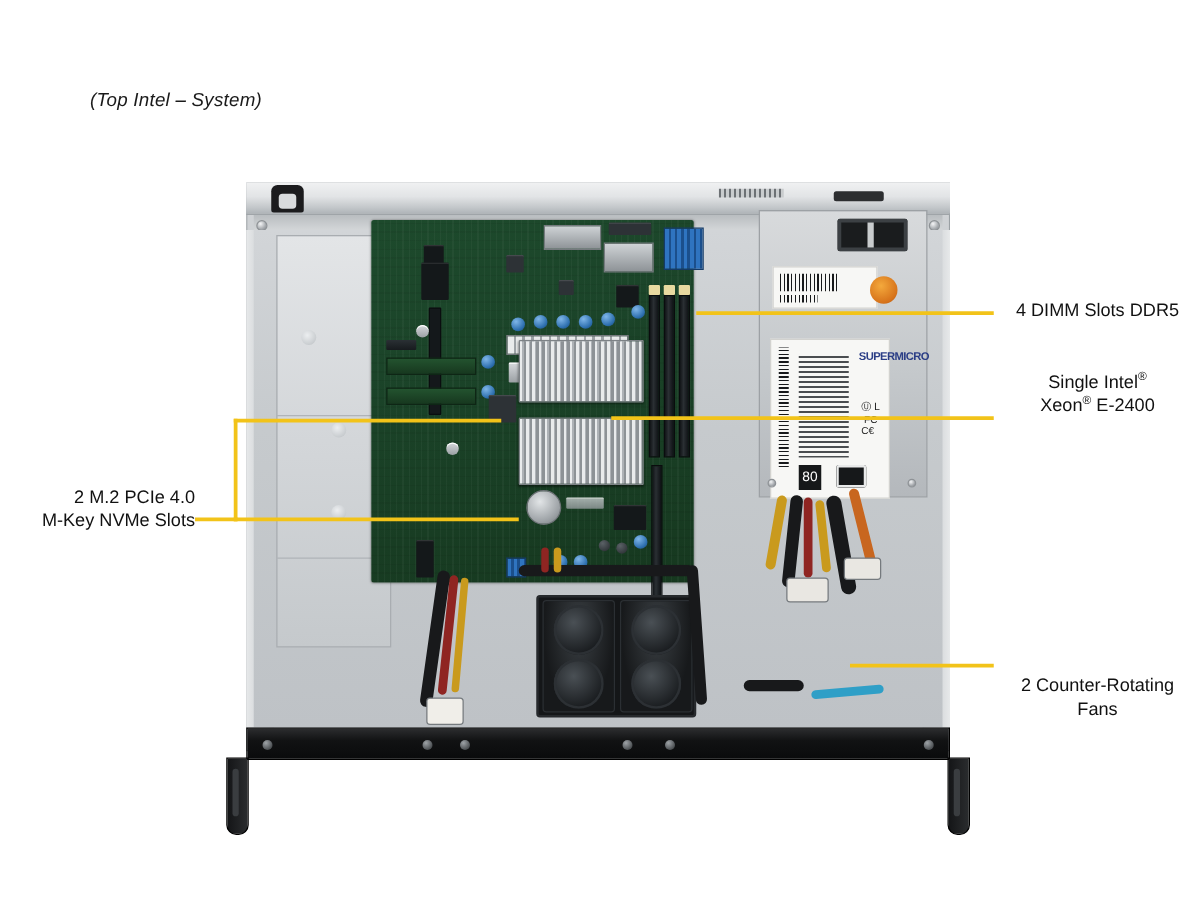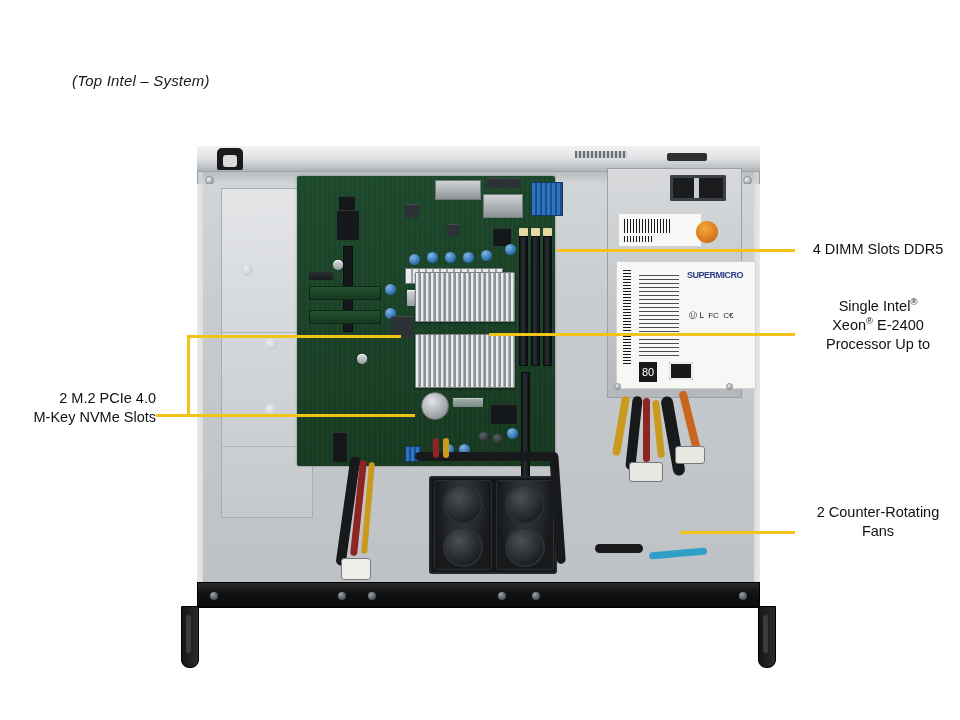--- a/index.html
+++ b/index.html
@@ -360,21 +360,21 @@
       <div class="chip" style="left:36px; top:256px; width:14px; height:30px;"></div>
     </div>
 
     <div class="psu">
       <div class="psu-vent"></div>
       <div class="psu-label" style="left:10px; top:44px; width:84px; height:34px;">
         <div class="barcode" style="left:5px; top:5px; width:48px; height:14px;"></div>
         <div class="barcode" style="left:5px; top:22px; width:30px; height:6px;"></div>
       </div>
       <div class="ul-mark" style="left:88px; top:52px;"></div>
-      <div class="psu-label" style="left:8px; top:92px; width:140px; height:128px;">
+      <div class="psu-label" style="left:8px; top:102px; width:96px; height:128px;">
         <div class="smc-text" style="left:70px; top:8px;">SUPERMICRO</div>
         <div class="barcode" style="left:6px; top:6px; width:8px; height:96px; background:repeating-linear-gradient(0deg,#17191b 0 1px,transparent 1px 3px);"></div>
         <div class="barcode" style="left:22px; top:12px; width:40px; height:82px; background:repeating-linear-gradient(0deg,#4a4d50 0 1px,transparent 1px 4px);"></div>
         <div style="position:absolute; left:72px; top:48px; font-size:8px; color:#222;">Ⓤ Ⅼ &nbsp;FC&nbsp; C€</div>
         <div class="eighty-plus" style="left:52px; top:100px;"></div>
         <div style="position:absolute; left:22px; top:100px; width:18px; height:20px; background:#16181a; color:#fff; font-size:11px; text-align:center; line-height:20px;">80</div>
       </div>
       <div class="screw" style="left:6px; top:214px; width:7px; height:7px;"></div>
       <div class="screw" style="right:8px; top:214px; width:7px; height:7px;"></div>
     </div>
@@ -428,24 +428,23 @@
   <div class="lead lead-h" style="left:187px; top:414px; width:228px;"></div>
   <div class="lead lead-h" style="left:156px; top:414px; width:34px;"></div>
 
   <div class="callout right" style="left:803px; top:240px; width:150px;">
     <div>4 DIMM Slots DDR5</div>
   </div>
 
   <div class="callout right" style="left:803px; top:297px; width:150px;">
     <div><span>Single Intel</span><span class="sup">®</span></div>
     <div><span>Xeon</span><span class="sup">®</span><span> E-2400</span></div>
-    <div>Processor Up to</div>
   </div>
 
-  <div class="callout right" style="left:803px; top:503px; width:150px;">
+  <div class="callout right" style="left:803px; top:540px; width:150px;">
     <div>2 Counter-Rotating</div>
     <div>Fans</div>
   </div>
 
   <div class="callout left" style="left:0px; top:389px; width:156px;">
     <div>2 M.2 PCIe 4.0</div>
     <div>M-Key NVMe Slots</div>
   </div>
 
 </div>

